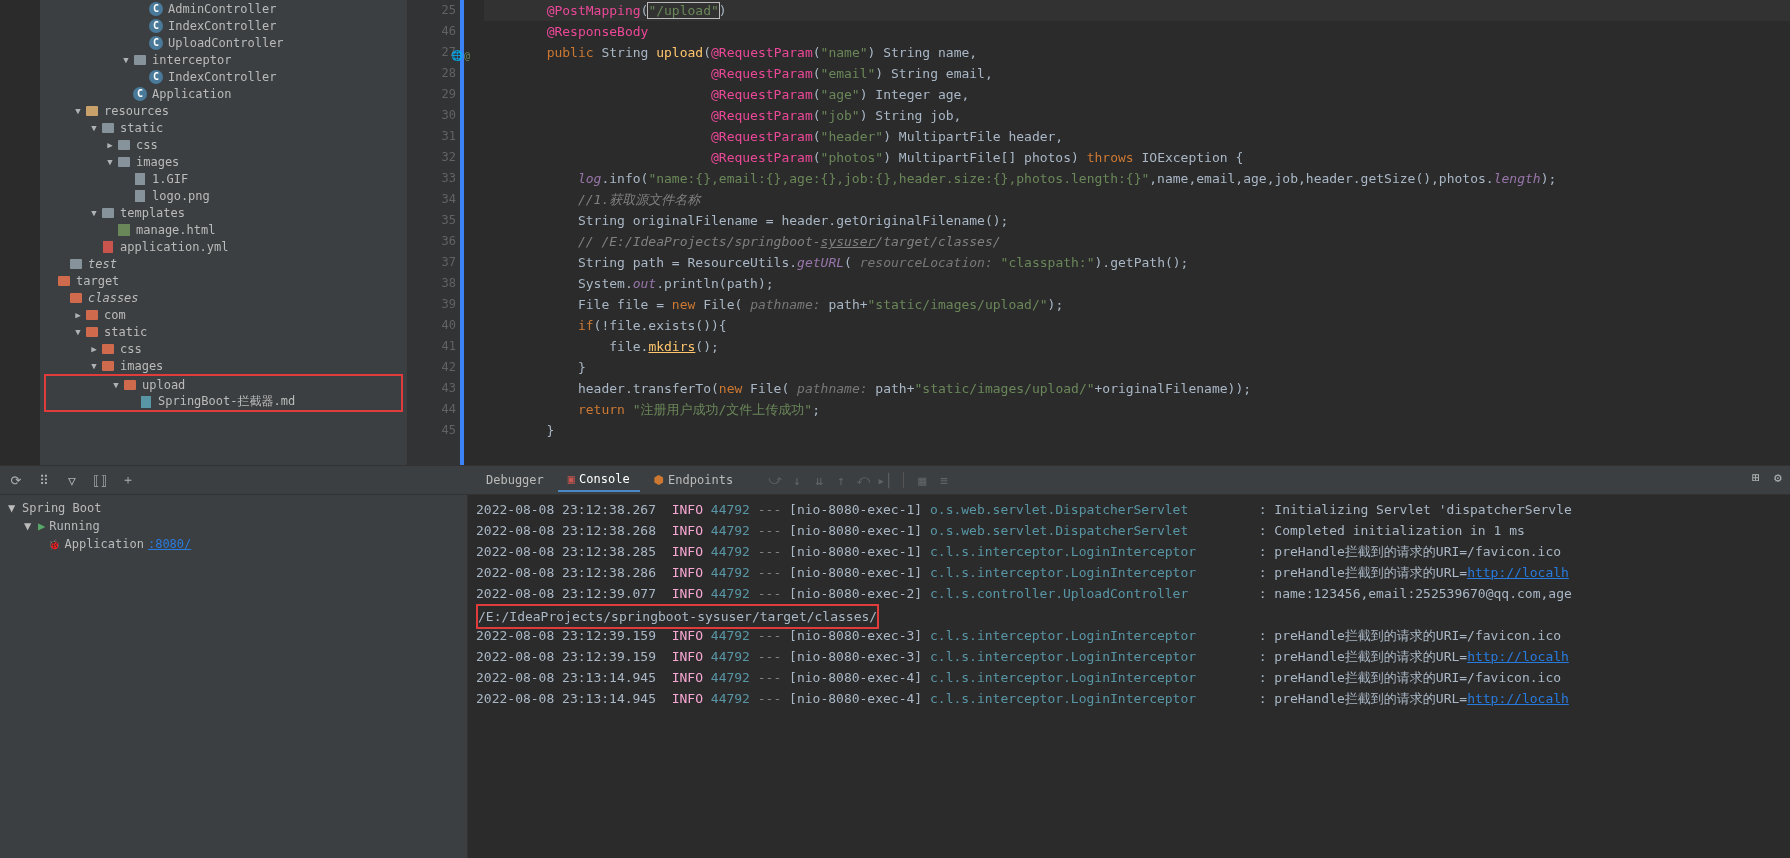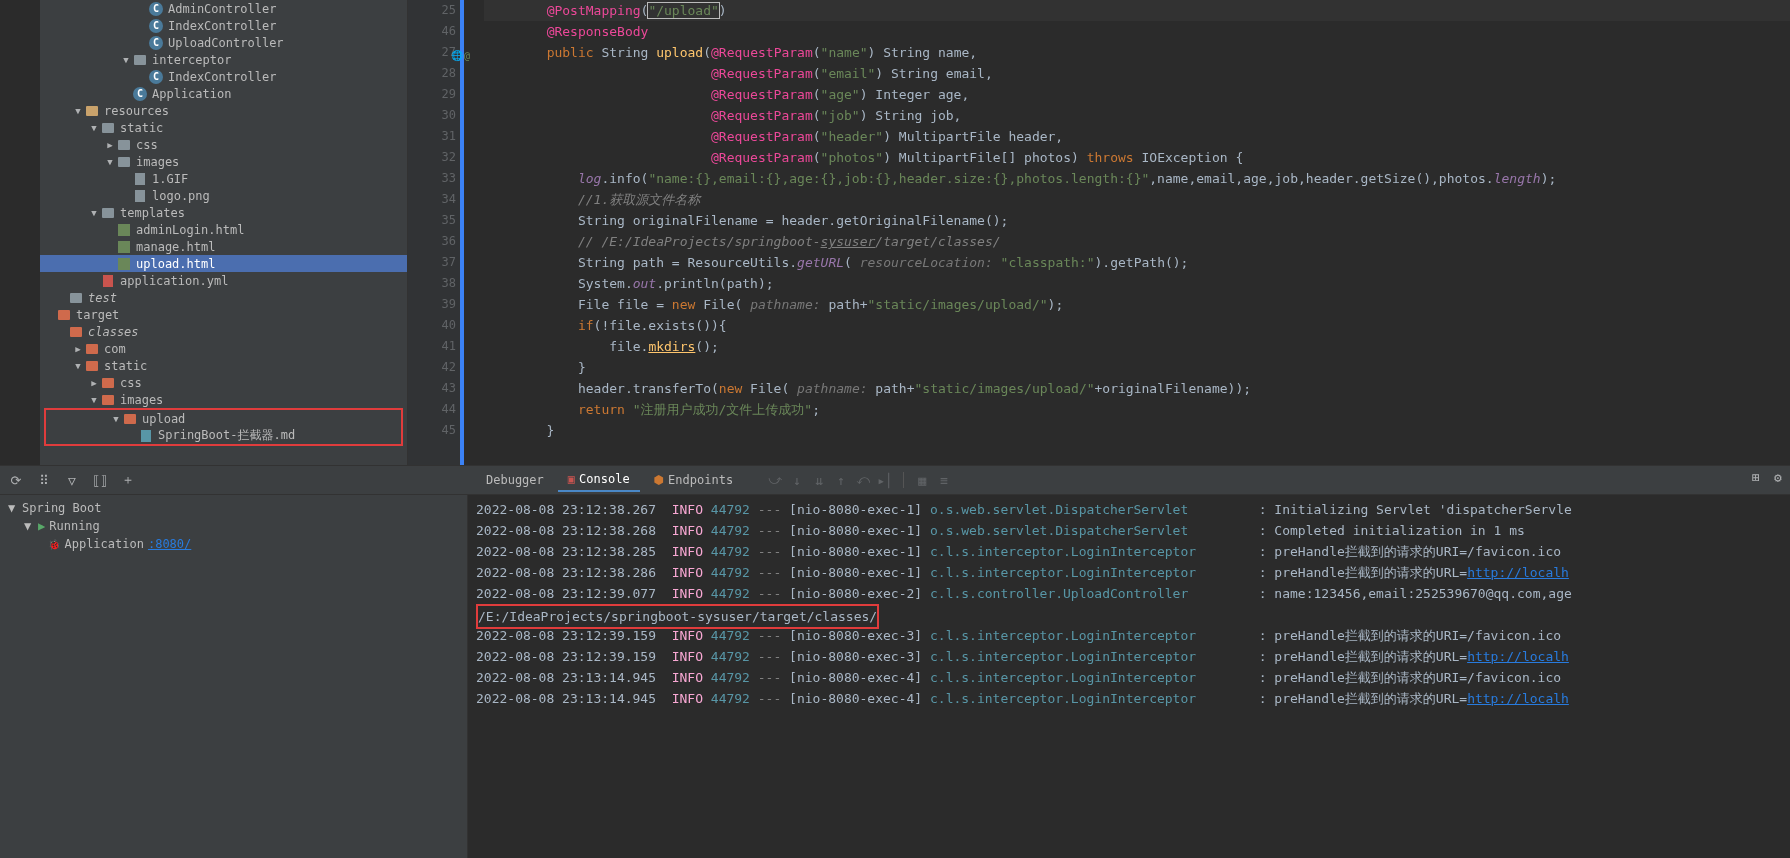--- a/index.html
+++ b/index.html
@@ -175,31 +175,21 @@
           <span>logo.png</span>
         </div>
         <div class="tree-item indent-3">
           <span class="arrow">▼</span>
           <span class="icon icon-folder"></span>
           <span>templates</span>
         </div>
         <div class="tree-item indent-4">
           <span class="arrow"></span>
           <span class="icon icon-html"></span>
-          <span>adminLogin.html</span>
-        </div>
-        <div class="tree-item indent-4">
-          <span class="arrow"></span>
-          <span class="icon icon-html"></span>
           <span>manage.html</span>
-        </div>
-        <div class="tree-item indent-4 selected">
-          <span class="arrow"></span>
-          <span class="icon icon-html"></span>
-          <span>upload.html</span>
         </div>
         <div class="tree-item indent-3">
           <span class="arrow"></span>
           <span class="icon icon-yml"></span>
           <span>application.yml</span>
         </div>
         <div class="tree-item indent-1">
           <span class="arrow"></span>
           <span class="icon icon-folder"></span>
           <span>test</span>

